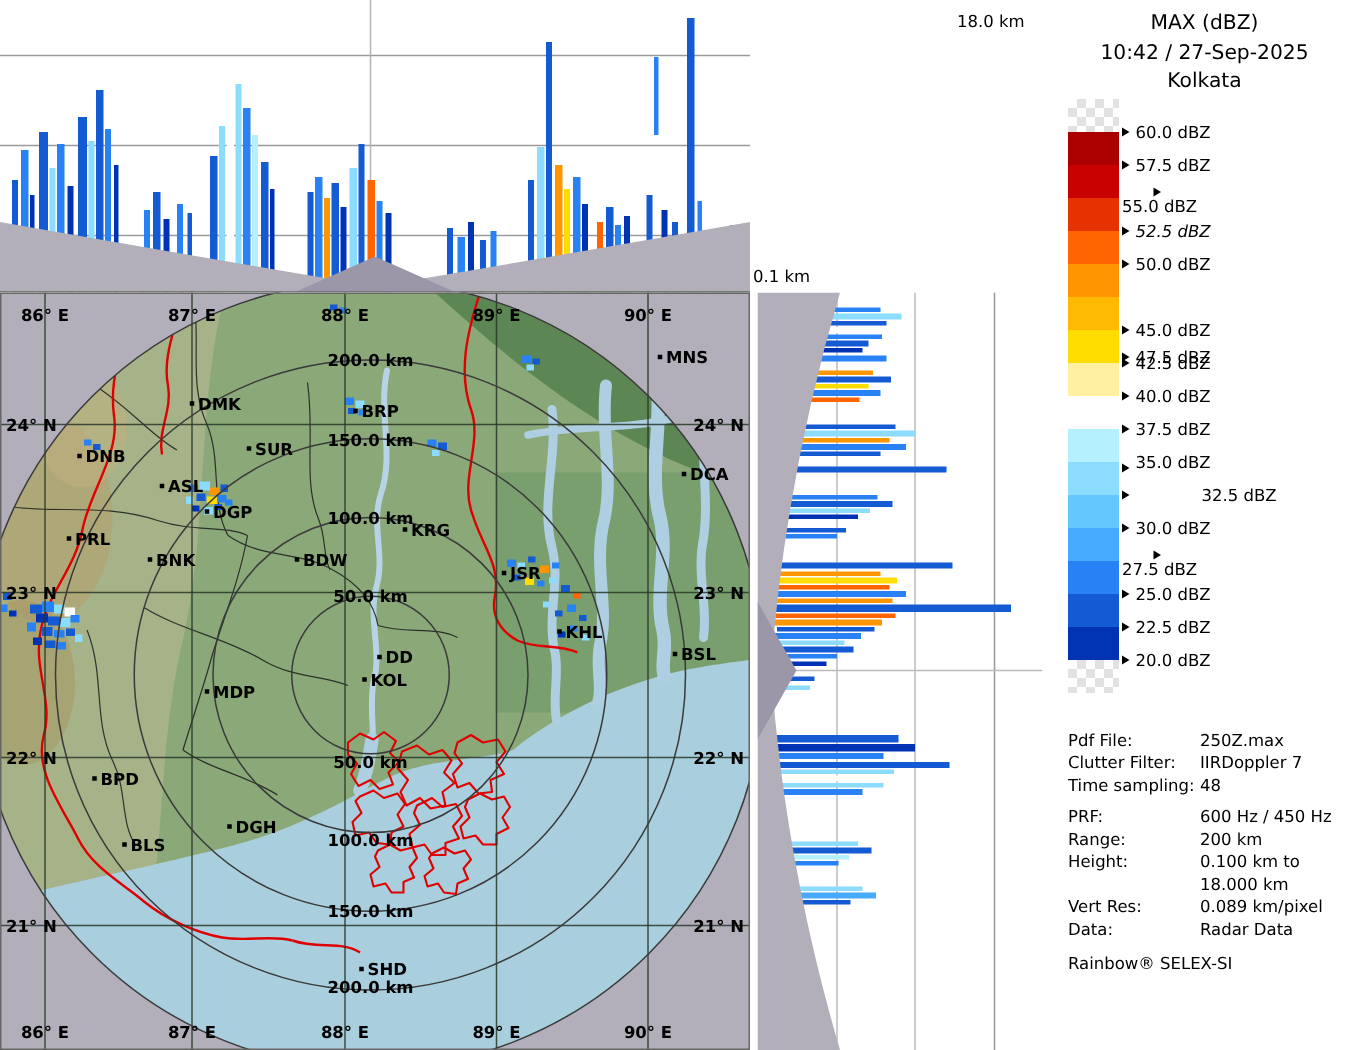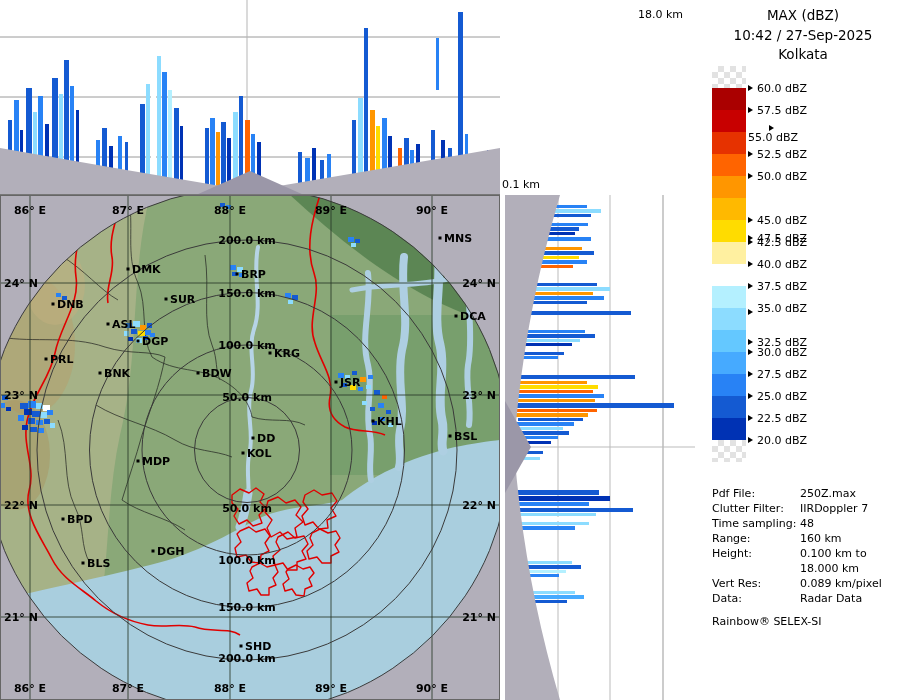--- a/index.html
+++ b/index.html
@@ -431,21 +431,21 @@
         <span>60.0 dBZ</span>
       </div>
       <div class="leg-label" style="top: 103px;">
         <span class="tri"></span>
         <span>57.5 dBZ</span>
       </div>
       <div class="leg-label" style="top: 125px; flex-direction: column;">
         <span class="tri"></span>
         <span>55.0 dBZ</span>
       </div>
-      <div class="leg-label" style="top: 147px;">
+      <div class="leg-label" style="top: 147px; font-style: italic;">
         <span class="tri"></span>
         <span>52.5 dBZ</span>
       </div>
       <div class="leg-label" style="top: 169px;">
         <span class="tri"></span>
         <span>50.0 dBZ</span>
       </div>
       <div class="leg-label" style="top: 191px; margin-top: 40px;">
         <span class="tri"></span>
         <span>47.5 dBZ</span>
@@ -463,29 +463,29 @@
         <span>40.0 dBZ</span>
       </div>
       <div class="leg-label" style="top: 279px;">
         <span class="tri"></span>
         <span>37.5 dBZ</span>
       </div>
       <div class="leg-label" style="top: 301px; align-items: flex-end;">
         <span class="tri"></span>
         <span>35.0 dBZ</span>
       </div>
-      <div class="leg-label" style="top: 335px;">
+      <div class="leg-label" style="top: 323px; gap: 44px;">
         <span class="tri"></span>
         <span>32.5 dBZ</span>
       </div>
       <div class="leg-label" style="top: 345px;">
         <span class="tri"></span>
         <span>30.0 dBZ</span>
       </div>
-      <div class="leg-label" style="top: 367px;">
+      <div class="leg-label" style="top: 367px; flex-direction: column;">
         <span class="tri"></span>
         <span>27.5 dBZ</span>
       </div>
       <div class="leg-label" style="top: 389px;">
         <span class="tri"></span>
         <span>25.0 dBZ</span>
       </div>
       <div class="leg-label" style="top: 411px; text-align: center;">
         <span class="tri"></span>
         <span>22.5 dBZ</span>
@@ -502,23 +502,27 @@
           <span class="meta-val">250Z.max</span>
         </div>
         <div class="meta-row">
           <span class="meta-key">Clutter Filter:</span>
           <span class="meta-val">IIRDoppler 7</span>
         </div>
         <div class="meta-row">
           <span class="meta-key">Time sampling:</span>
           <span class="meta-val">48</span>
         </div>
+        <div class="meta-row gap">
+          <span class="meta-key">PRF:</span>
+          <span class="meta-val">600 Hz / 450 Hz</span>
+        </div>
         <div class="meta-row">
           <span class="meta-key">Range:</span>
-          <span class="meta-val">160 km</span>
+          <span class="meta-val">200 km</span>
         </div>
         <div class="meta-row">
           <span class="meta-key">Height:</span>
           <span class="meta-val">0.100 km to</span>
         </div>
         <div class="meta-row">
           <span class="meta-key"></span>
           <span class="meta-val">18.000 km</span>
         </div>
         <div class="meta-row">

